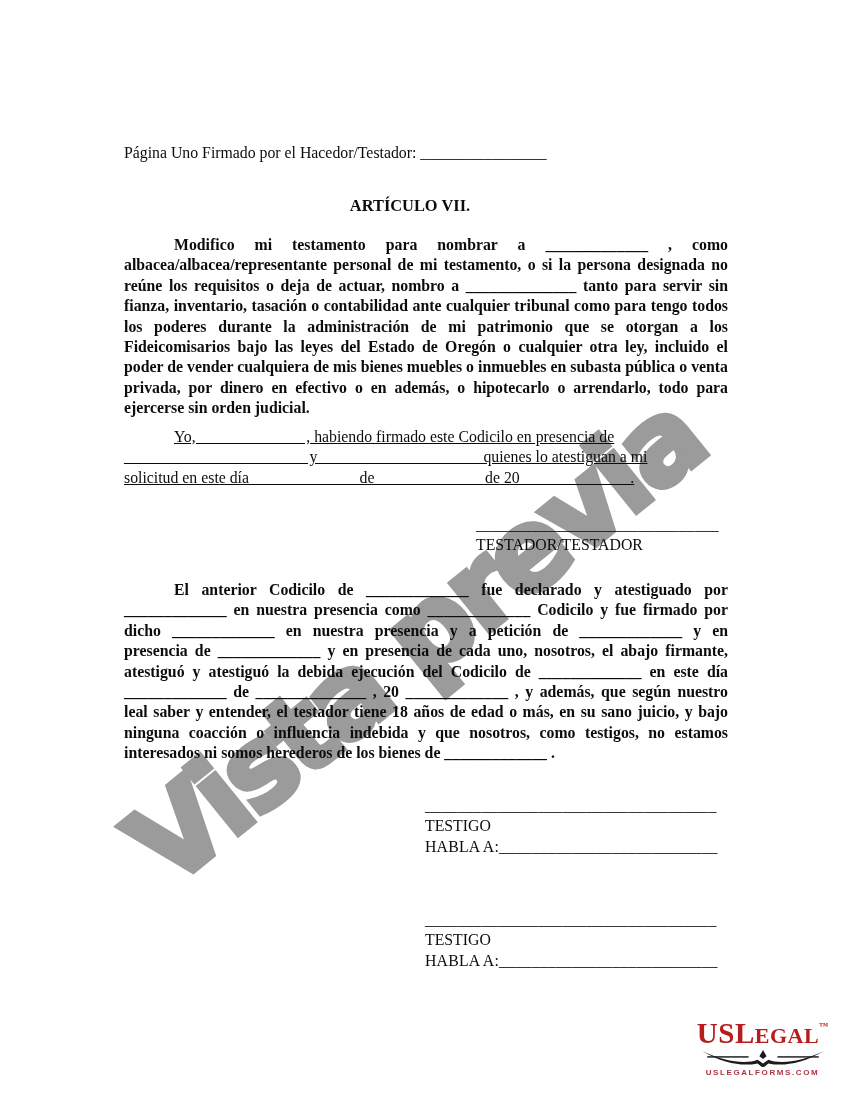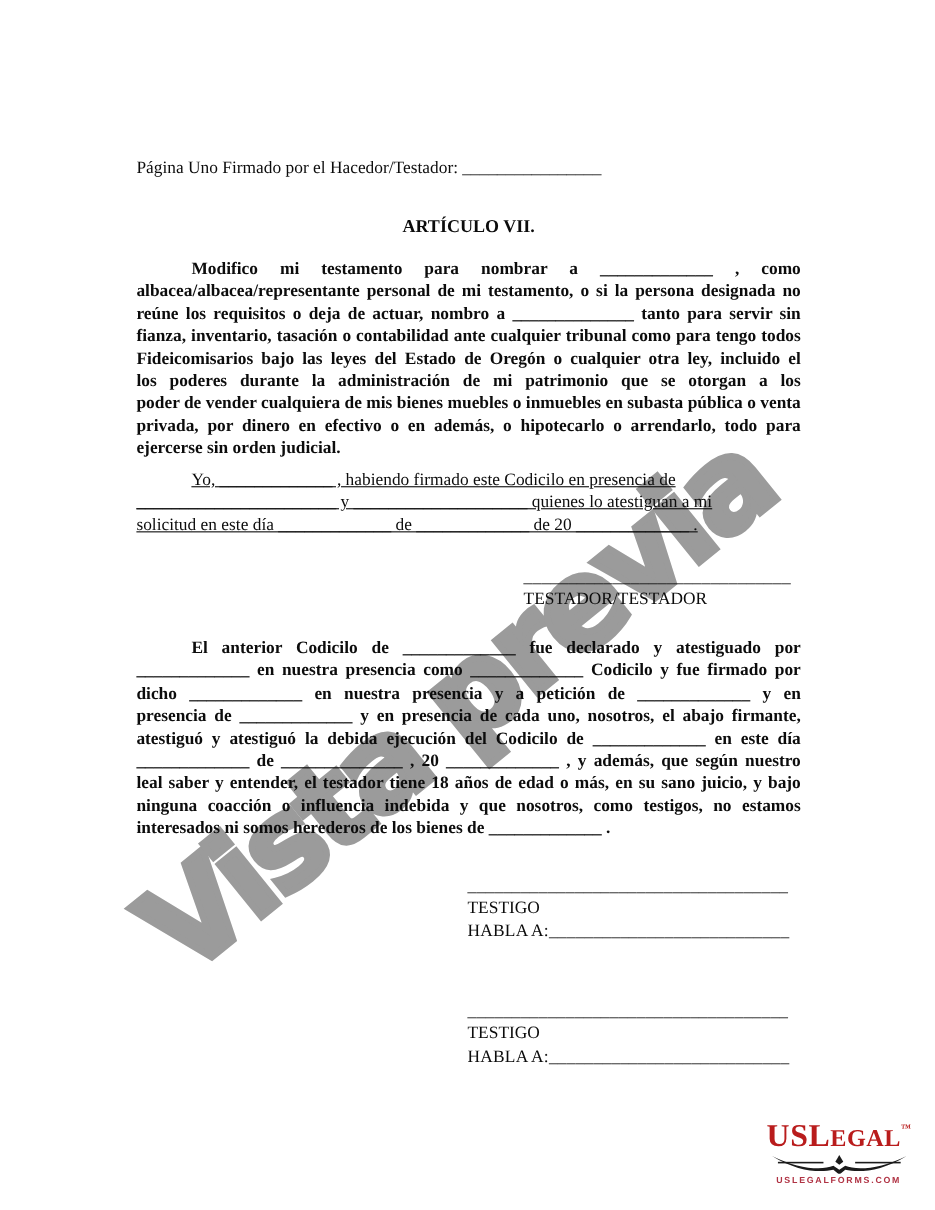--- a/index.html
+++ b/index.html
@@ -30,21 +30,21 @@
     -webkit-text-stroke: 6px currentColor;
     z-index: 0;
     white-space: nowrap;
     user-select: none;
   }
   
   .blk { position: absolute; z-index: 1; }
   .doc-text { font-size: 15.8px; line-height: 20.4px; }
   .header-line { left: 124px; top: 143px; width: 610px; }
   .article-title {
-    left: 124px; top: 196px; width: 604px;
+    left: 108px; top: 196px; width: 604px;
     text-align: center; font-weight: bold; font-size: 16.4px;
   }
   .para { width: 604px; left: 124px; }
   .para-1 { top: 235px; }
   .para-2 { top: 427px; text-decoration: underline; }
   .para-3 { top: 580px; }
   .jpara .line { text-align: justify; text-align-last: justify; font-weight: bold; }
   .jpara .line:last-child { text-align-last: left; }
   .indent-first .line:first-child { text-indent: 50px; }
   .lpara .line { text-align: left; }
@@ -75,22 +75,22 @@
 
   <div class="blk header-line doc-text">Página Uno Firmado por el Hacedor/Testador: ________________</div>
 
   <div class="blk article-title">ARTÍCULO VII.</div>
 
   <div class="blk para para-1 doc-text jpara indent-first">
       <div class="line">Modifico mi testamento para nombrar a _____________ , como</div>
       <div class="line">albacea/albacea/representante personal de mi testamento, o si la persona designada no</div>
       <div class="line">reúne los requisitos o deja de actuar, nombro a ______________ tanto para servir sin</div>
       <div class="line">fianza, inventario, tasación o contabilidad ante cualquier tribunal como para tengo todos</div>
+      <div class="line">los poderes durante la administración de mi patrimonio que se otorgan a los</div>
       <div class="line">Fideicomisarios bajo las leyes del Estado de Oregón o cualquier otra ley, incluido el</div>
-      <div class="line">los poderes durante la administración de mi patrimonio que se otorgan a los</div>
       <div class="line">poder de vender cualquiera de mis bienes muebles o inmuebles en subasta pública o venta</div>
       <div class="line">privada, por dinero en efectivo o en además, o hipotecarlo o arrendarlo, todo para</div>
       <div class="line">ejercerse sin orden judicial.</div>
     </div>
 
   <div class="blk para para-2 doc-text lpara indent-first">
       <div class="line">Yo, _____________ , habiendo firmado este Codicilo en presencia de</div>
       <div class="line">_______________________ y ____________________ quienes lo atestiguan a mi</div>
       <div class="line">solicitud en este día _____________ de _____________ de 20 _____________ .</div>
     </div>

